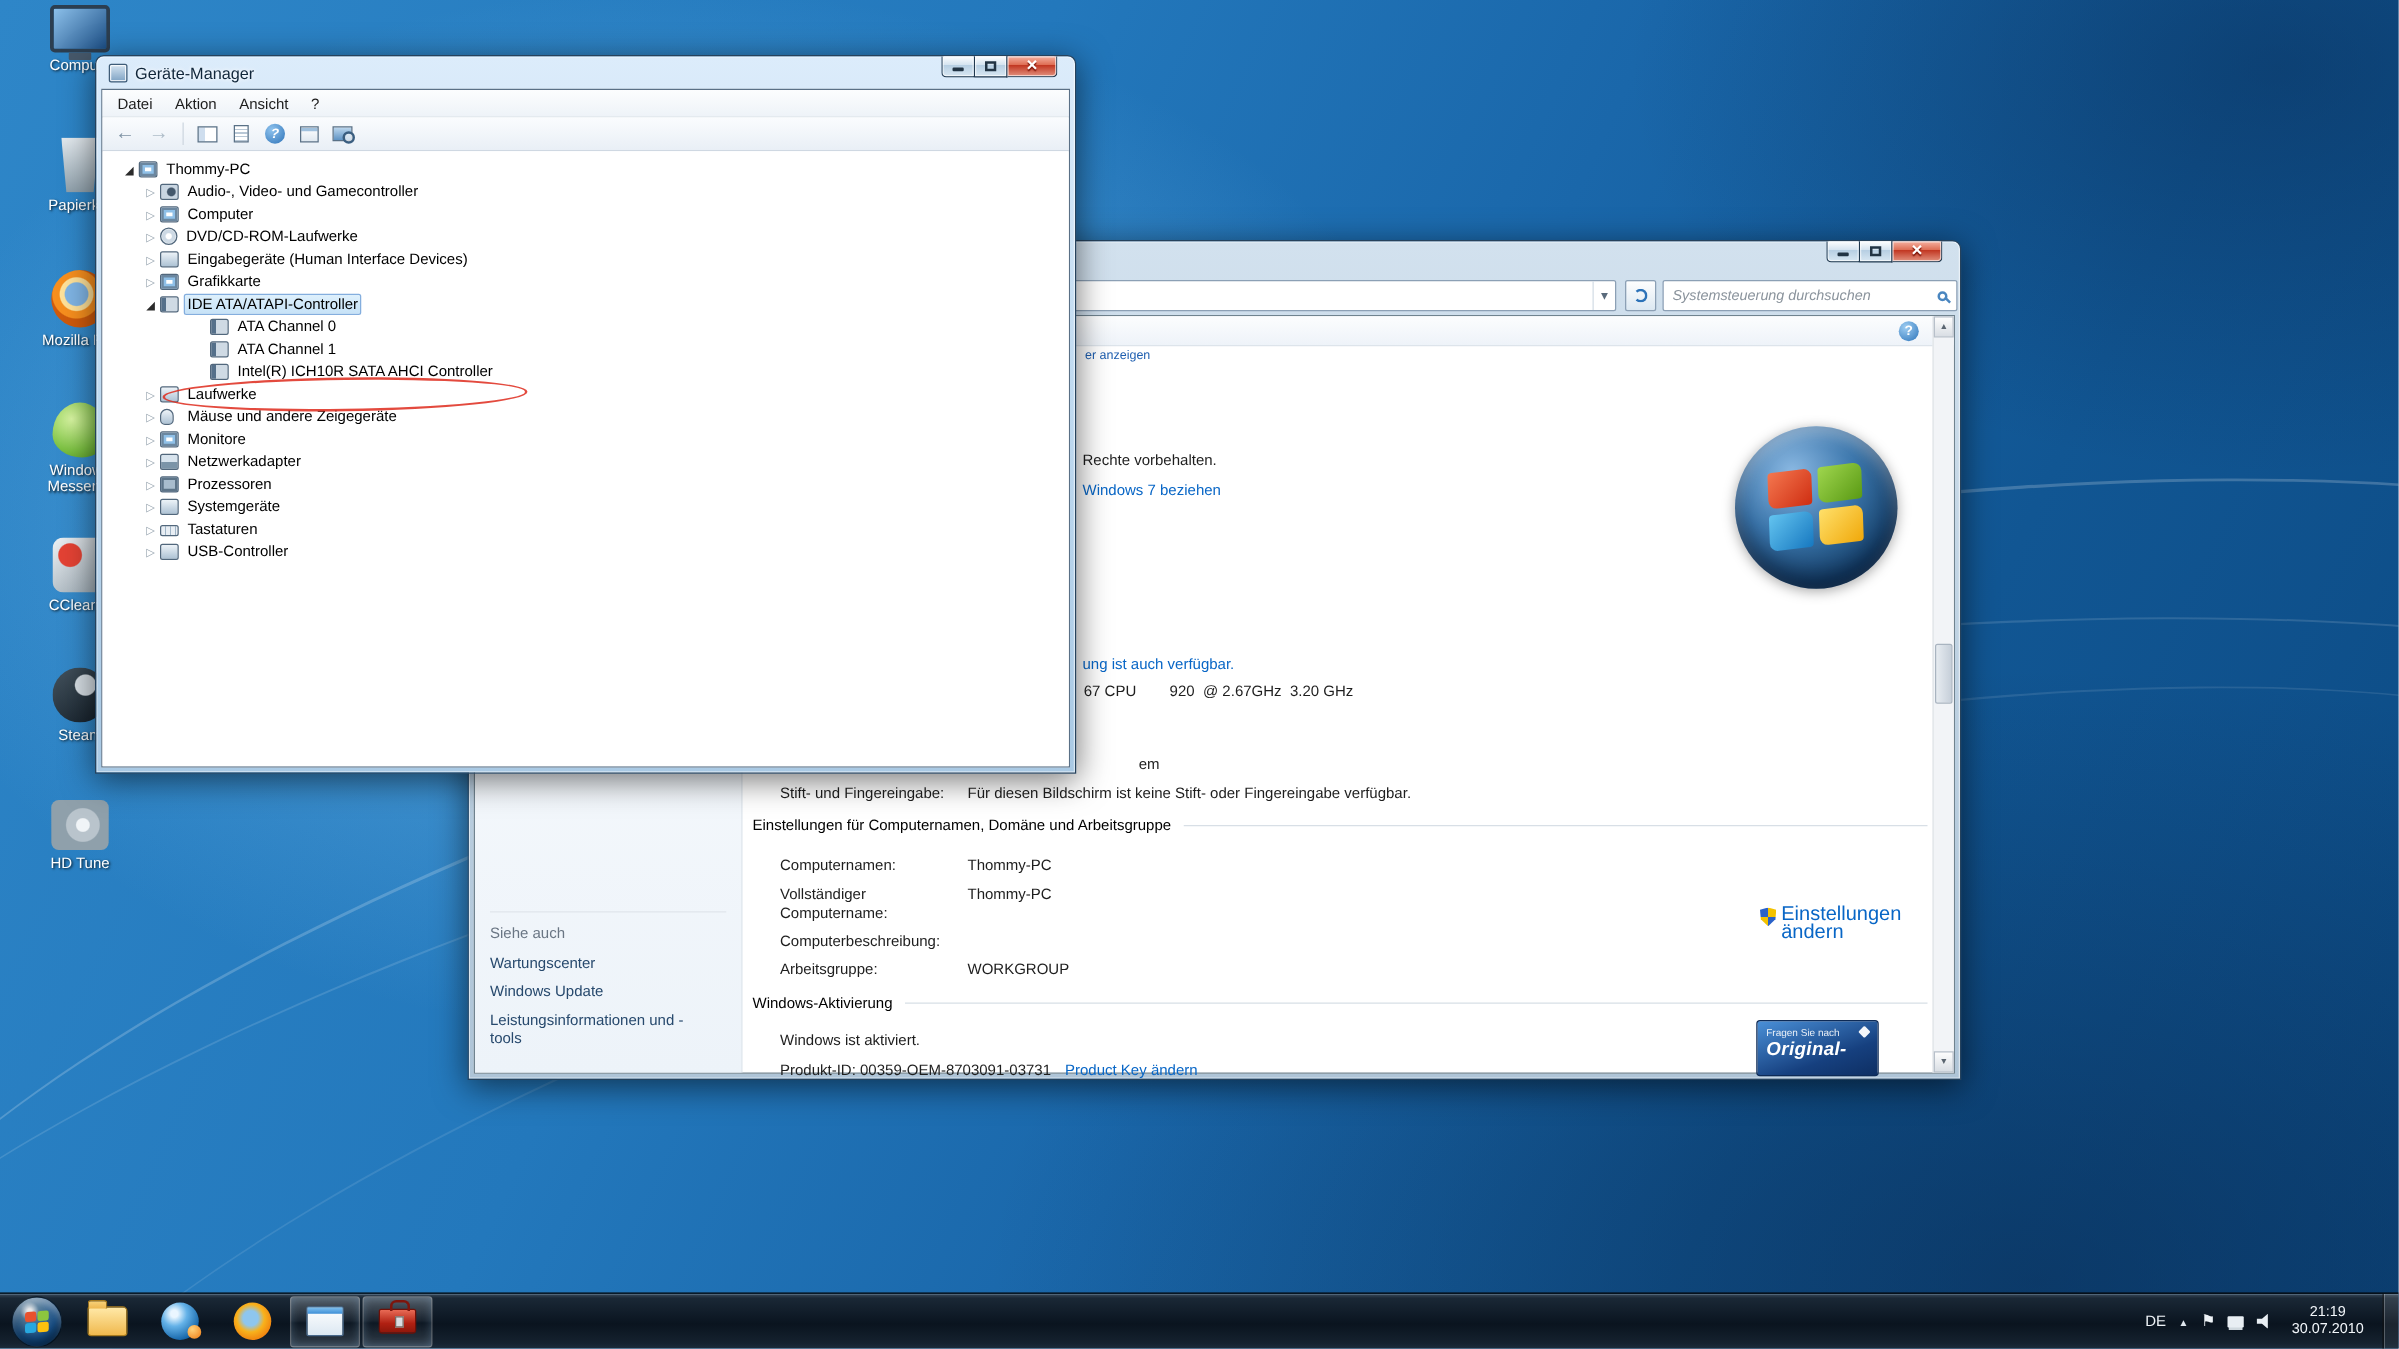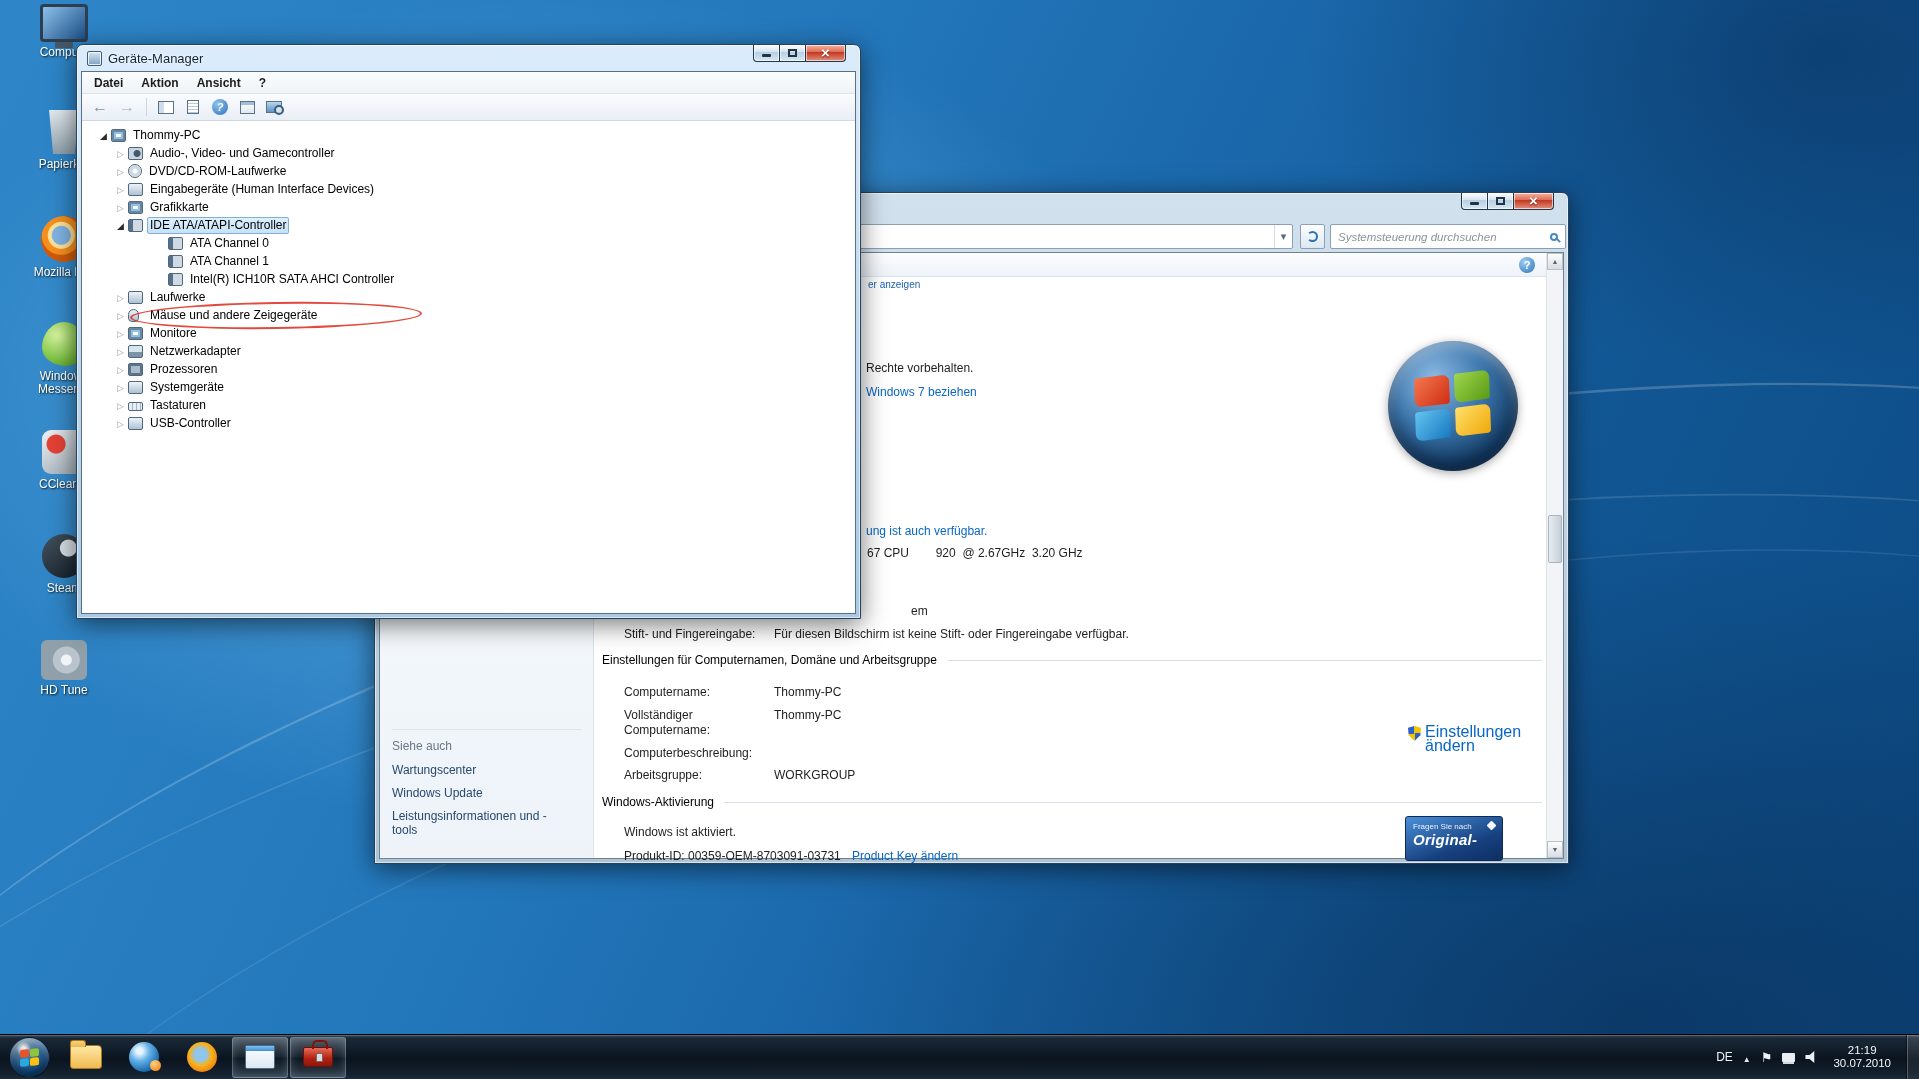--- a/index.html
+++ b/index.html
@@ -101,21 +101,21 @@
   .sarr { position:absolute; left:0; width:16px; height:17px; background:linear-gradient(#fdfdfd,#d9dee4); border:1px solid #b8c0ca; display:flex; align-items:center; justify-content:center; }
   .sarr.up { top:0; } .sarr.down { bottom:0; }
   .sarr.up::before { content:"▲"; font-size:7px; color:#5a6570; }
   .sarr.down::before { content:"▼"; font-size:7px; color:#5a6570; }
   .sthumb { position:absolute; left:1px; top:262px; width:14px; height:48px; background:linear-gradient(90deg,#e7ecf1,#c6cfd9); border:1px solid #a9b4c0; border-radius:2px; }
 
   
   .dm-window { left:76px; top:44px; width:785px; height:575px; z-index:30;
     background:linear-gradient(#dcecfb 0%, #c0daf0 45%, #a9c9e4 100%); }
   .dm-client { position:absolute; left:4px; right:4px; top:26px; bottom:4px; border:1px solid #5a7086; background:#fff; display:flex; flex-direction:column; }
-  .menubar { height:22px; background:linear-gradient(#fcfdfe,#eef3f8); border-bottom:1px solid #dde3ea; display:flex; align-items:flex-end; padding-left:3px;font-weight:bold; }
+  .menubar { height:22px; background:linear-gradient(#fcfdfe,#eef3f8); border-bottom:1px solid #dde3ea; display:flex; align-items:flex-end; padding-left:3px; }
   .mi { padding:3px 9px; font-size:12px; color:#1c1c1c; cursor:default; }
   .toolbar { height:27px; background:linear-gradient(#fafcfe,#e9eff6); border-bottom:1px solid #cfd8e2; display:flex; align-items:center; gap:3px; padding-left:6px; }
   .tbtn { width:24px; height:22px; display:flex; align-items:center; justify-content:center; border-radius:2px; }
   .nav-back::before { content:"←"; color:#7e92a4; font-size:16px; font-weight:bold; }
   .nav-fwd::before { content:"→"; color:#aebcc8; font-size:16px; font-weight:bold; }
   .tsep { width:1px; height:18px; background:#cdd6df; margin:0 4px; }
   .tb-pane { width:16px; height:13px; border:1px solid #5a7186; background:linear-gradient(90deg,#cfdeee 0 5px,#fff 5px); }
   .tb-doc { width:12px; height:14px; border:1px solid #5a7186; background:repeating-linear-gradient(#fff 0 2px, #b9c8d6 2px 3px); }
   .tb-help { width:16px; height:16px; border-radius:50%; background:radial-gradient(circle at 35% 30%, #8fc3ee, #2c72b8); color:#fff; display:flex; align-items:center; justify-content:center; }
   .tb-help::before { content:"?"; font-size:11px; font-weight:bold; }
@@ -264,21 +264,21 @@
         <a class="frag link" style="left:486px;top:271px">ung ist auch verfügbar.</a>
         <span class="frag pre" style="left:487px;top:293px">67 CPU        920  @ 2.67GHz  3.20 GHz</span>
         <span class="frag" style="left:531px;top:351px">em</span>
         <span class="frag" style="left:244px;top:374px">Stift- und Fingereingabe:</span>
         <span class="frag" style="left:394px;top:374px">Für diesen Bildschirm ist keine Stift- oder Fingereingabe verfügbar.</span>
 
         <div class="sect" style="left:222px;top:400px">
           <span>Einstellungen für Computernamen, Domäne und Arbeitsgruppe</span>
             <i class="rule"></i>
         </div>
-        <span class="frag" style="left:244px;top:432px">Computername:</span>
+        <span class="frag" style="left:244px;top:432px">Computernamen:</span>
         <span class="frag" style="left:394px;top:432px">Thommy-PC</span>
         <span class="frag wrapped" style="left:244px;top:455px;width:112px">Vollständiger Computername:</span>
         <span class="frag" style="left:394px;top:455px">Thommy-PC</span>
         <span class="frag" style="left:244px;top:493px">Computerbeschreibung:</span>
         <span class="frag" style="left:244px;top:515px">Arbeitsgruppe:</span>
         <span class="frag" style="left:394px;top:515px">WORKGROUP</span>
         <div class="change-settings" style="left:1028px;top:430px">
           <span class="shield"></span>
           <span class="cs-text link">Einstellungen ändern</span>
         </div>
@@ -353,20 +353,25 @@
           <span class="ti i-mon"></span>
           <span class="tlabel">Thommy-PC</span>
         </div>
         <div class="trow l1">
           <span class="exp closed"></span>
           <span class="ti i-audio"></span>
           <span class="tlabel">Audio-, Video- und Gamecontroller</span>
         </div>
         <div class="trow l1">
           <span class="exp closed"></span>
+          <span class="ti i-mon"></span>
+          <span class="tlabel">Computer</span>
+        </div>
+        <div class="trow l1">
+          <span class="exp closed"></span>
           <span class="ti i-disc"></span>
           <span class="tlabel">DVD/CD-ROM-Laufwerke</span>
         </div>
         <div class="trow l1">
           <span class="exp closed"></span>
           <span class="ti"></span>
           <span class="tlabel">Eingabegeräte (Human Interface Devices)</span>
         </div>
         <div class="trow l1">
           <span class="exp closed"></span>

